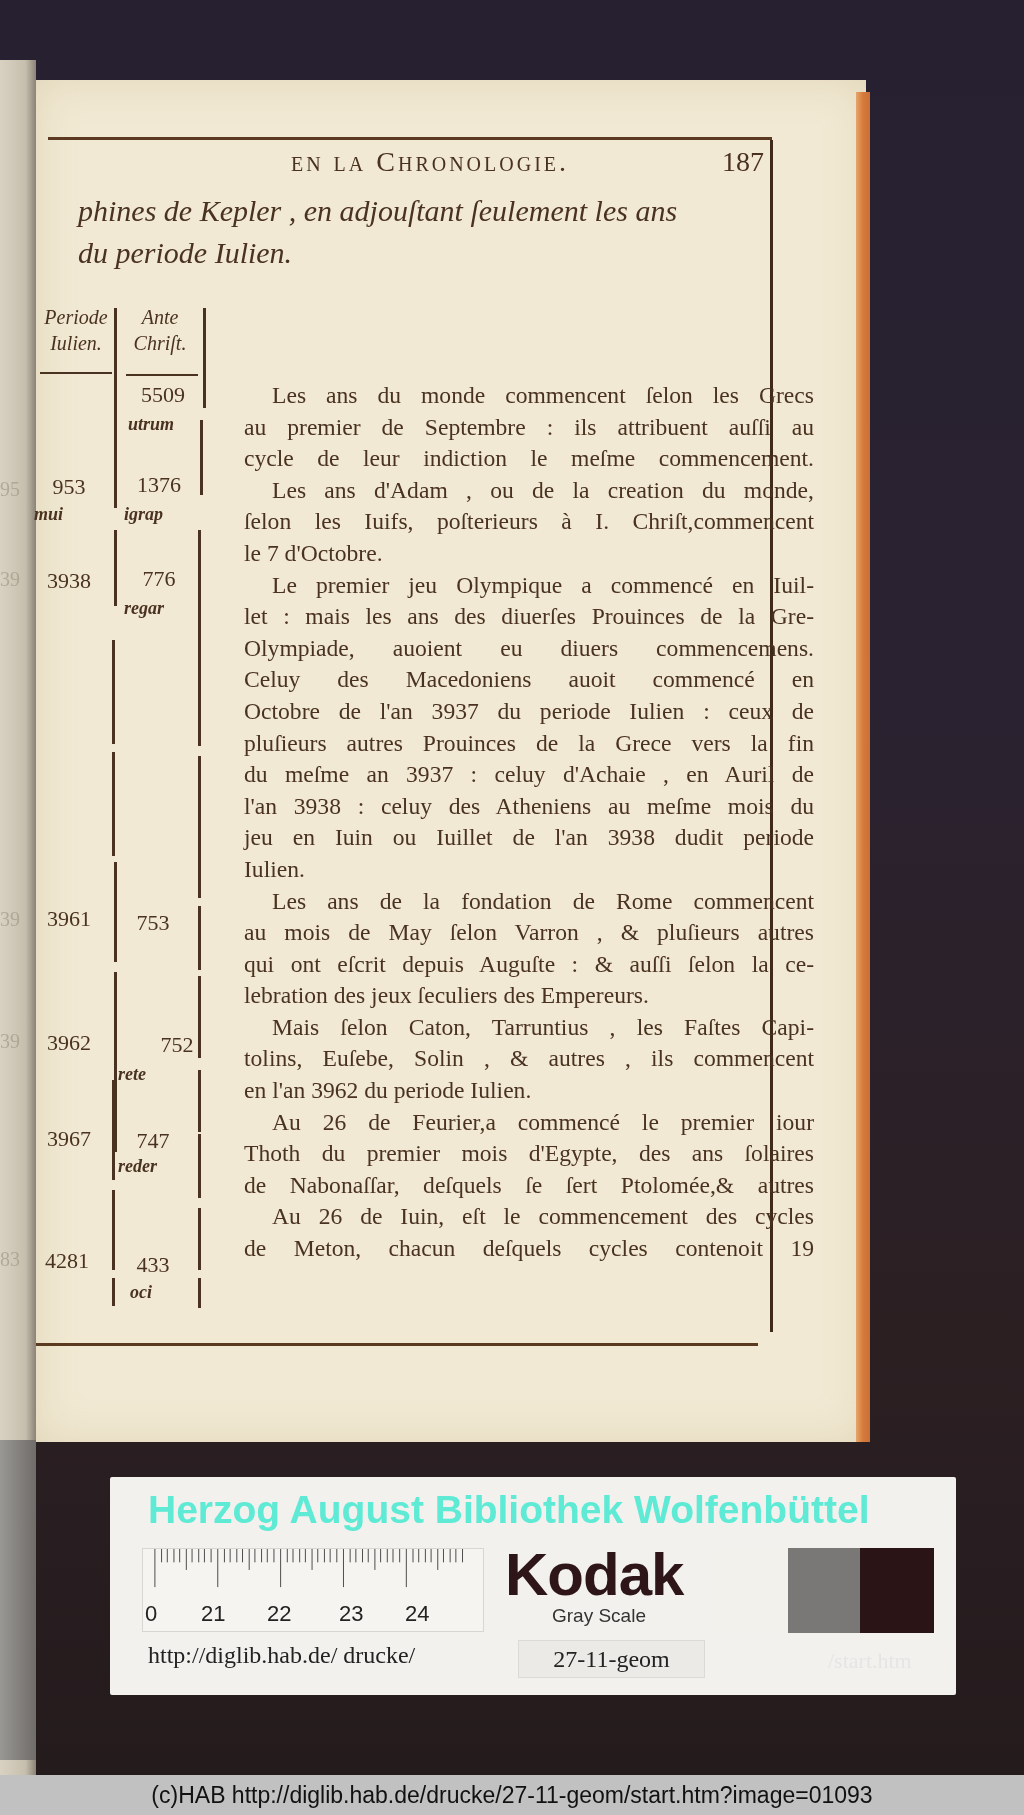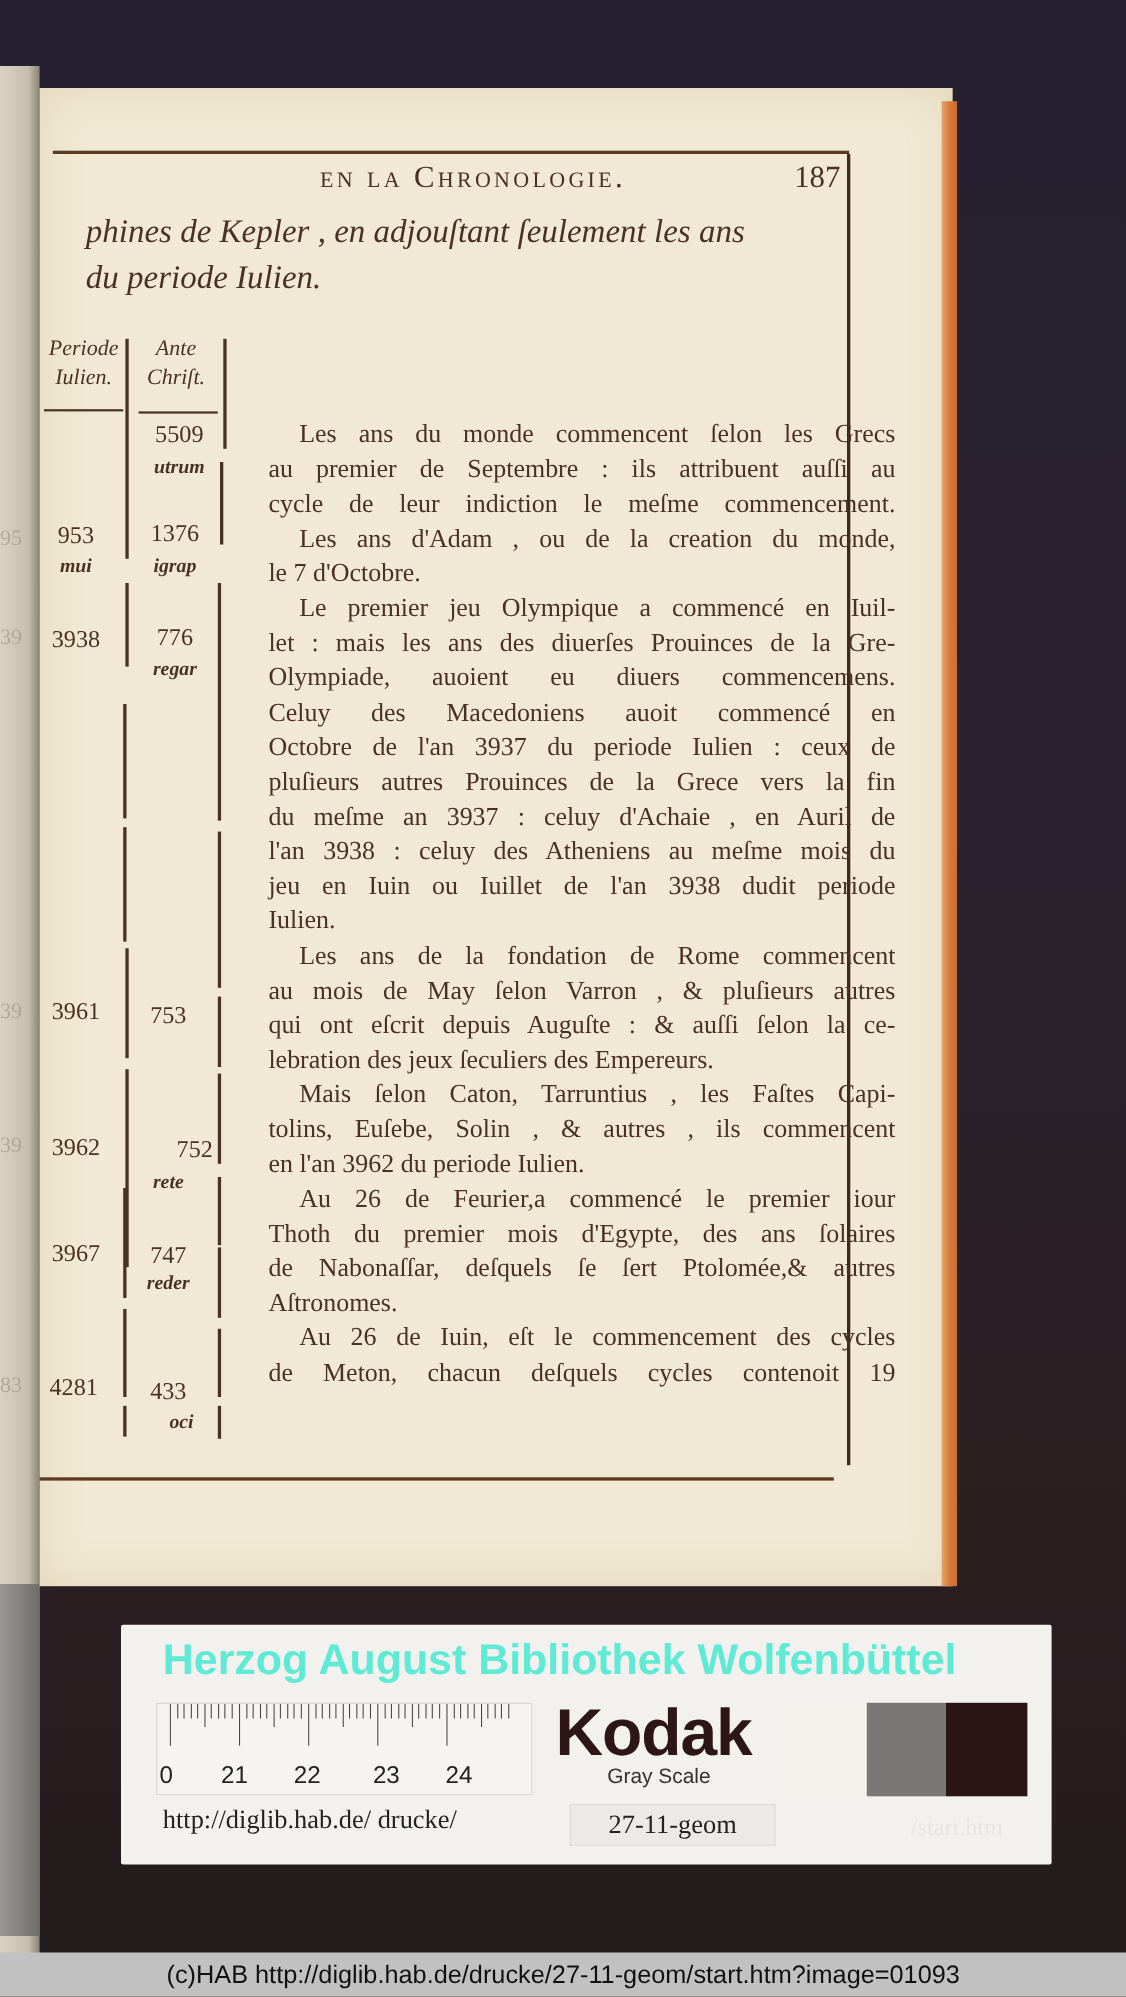--- a/index.html
+++ b/index.html
@@ -56,21 +56,21 @@
   }
   .col-head {
     position:absolute; font-style:italic; font-size:20px; line-height:26px; text-align:center;
   }
   .col-rule { position:absolute; height:2px; background:#4a3220; }
   .vline { position:absolute; width:3px; background:#4a3220; }
   .num {
     position:absolute; font-size:22px; text-align:center; width:70px;
   }
   .tag {
-    position:absolute; font-style:italic; font-size:18px; text-align:center; width:70px; font-weight:bold;
+    position:absolute; font-style:italic; font-size:18px; width:70px; font-weight:bold;
   }
   .body-text {
     position:absolute; left:202px; top:380px; width:570px;
     font-size:23.6px; line-height:31.6px;padding-left:42px;
   }
   .body-text .line { display:block; white-space:nowrap; height:31.6px; text-align:justify; text-align-last:justify; }
   .body-text .line.last { text-align-last:left; }
   .body-text .line.indent { padding-left:28px; }
   .ghost-left {
     position:absolute; left:0; font-size:20px; color:#a39a88; opacity:0.7;
@@ -210,20 +210,21 @@
 
 <div class="num ink" style="left:32px; top:1248px;">4281</div>
 <div class="num ink" style="left:118px; top:1252px;">433</div>
 <div class="tag ink" style="left:130px; top:1282px;">oci</div>
 
 <div class="body-text ink">
   <span class="line indent">Les ans du monde commencent ſelon les Grecs</span>
   <span class="line">au premier de Septembre : ils attribuent auſſi au</span>
   <span class="line">cycle de leur indiction le meſme commencement.</span>
   <span class="line indent">Les ans d'Adam , ou de la creation du monde,</span>
+  <span class="line">ſelon les Iuifs, poſterieurs à I. Chriſt,commencent</span>
   <span class="line last">le 7 d'Octobre.</span>
   <span class="line indent">Le premier jeu Olympique a commencé en Iuil-</span>
   <span class="line">let : mais les ans des diuerſes Prouinces de la Gre-</span>
   <span class="line">Olympiade, auoient eu diuers commencemens.</span>
   <span class="line">Celuy des Macedoniens auoit commencé en</span>
   <span class="line">Octobre de l'an 3937 du periode Iulien : ceux de</span>
   <span class="line">pluſieurs autres Prouinces de la Grece vers la fin</span>
   <span class="line">du meſme an 3937 : celuy d'Achaie , en Auril de</span>
   <span class="line">l'an 3938 : celuy des Atheniens au meſme mois du</span>
   <span class="line">jeu en Iuin ou Iuillet de l'an 3938 dudit periode</span>
@@ -231,21 +232,20 @@
   <span class="line indent">Les ans de la fondation de Rome commencent</span>
   <span class="line">au mois de May ſelon Varron , &amp; pluſieurs autres</span>
   <span class="line">qui ont eſcrit depuis Auguſte : &amp; auſſi ſelon la ce-</span>
   <span class="line last">lebration des jeux ſeculiers des Empereurs.</span>
   <span class="line indent">Mais ſelon Caton, Tarruntius , les Faſtes Capi-</span>
   <span class="line">tolins, Euſebe, Solin , &amp; autres , ils commencent</span>
   <span class="line last">en l'an 3962 du periode Iulien.</span>
   <span class="line indent">Au 26 de Feurier,a commencé le premier iour</span>
   <span class="line">Thoth du premier mois d'Egypte, des ans ſolaires</span>
   <span class="line">de Nabonaſſar, deſquels ſe ſert Ptolomée,&amp; autres</span>
-  <span class="line last">Aſtronomes.</span>
   <span class="line indent">Au 26 de Iuin, eſt le commencement des cycles</span>
   <span class="line">de Meton, chacun deſquels cycles contenoit 19</span>
 </div>
 
 <div class="target"></div>
 <div class="target-title">Herzog August Bibliothek Wolfenbüttel</div>
 
 <div class="ruler">
   <svg class="ruler-ticks" width="340" height="42" viewBox="0 0 340 42">
     <g stroke="#444" stroke-width="1">

